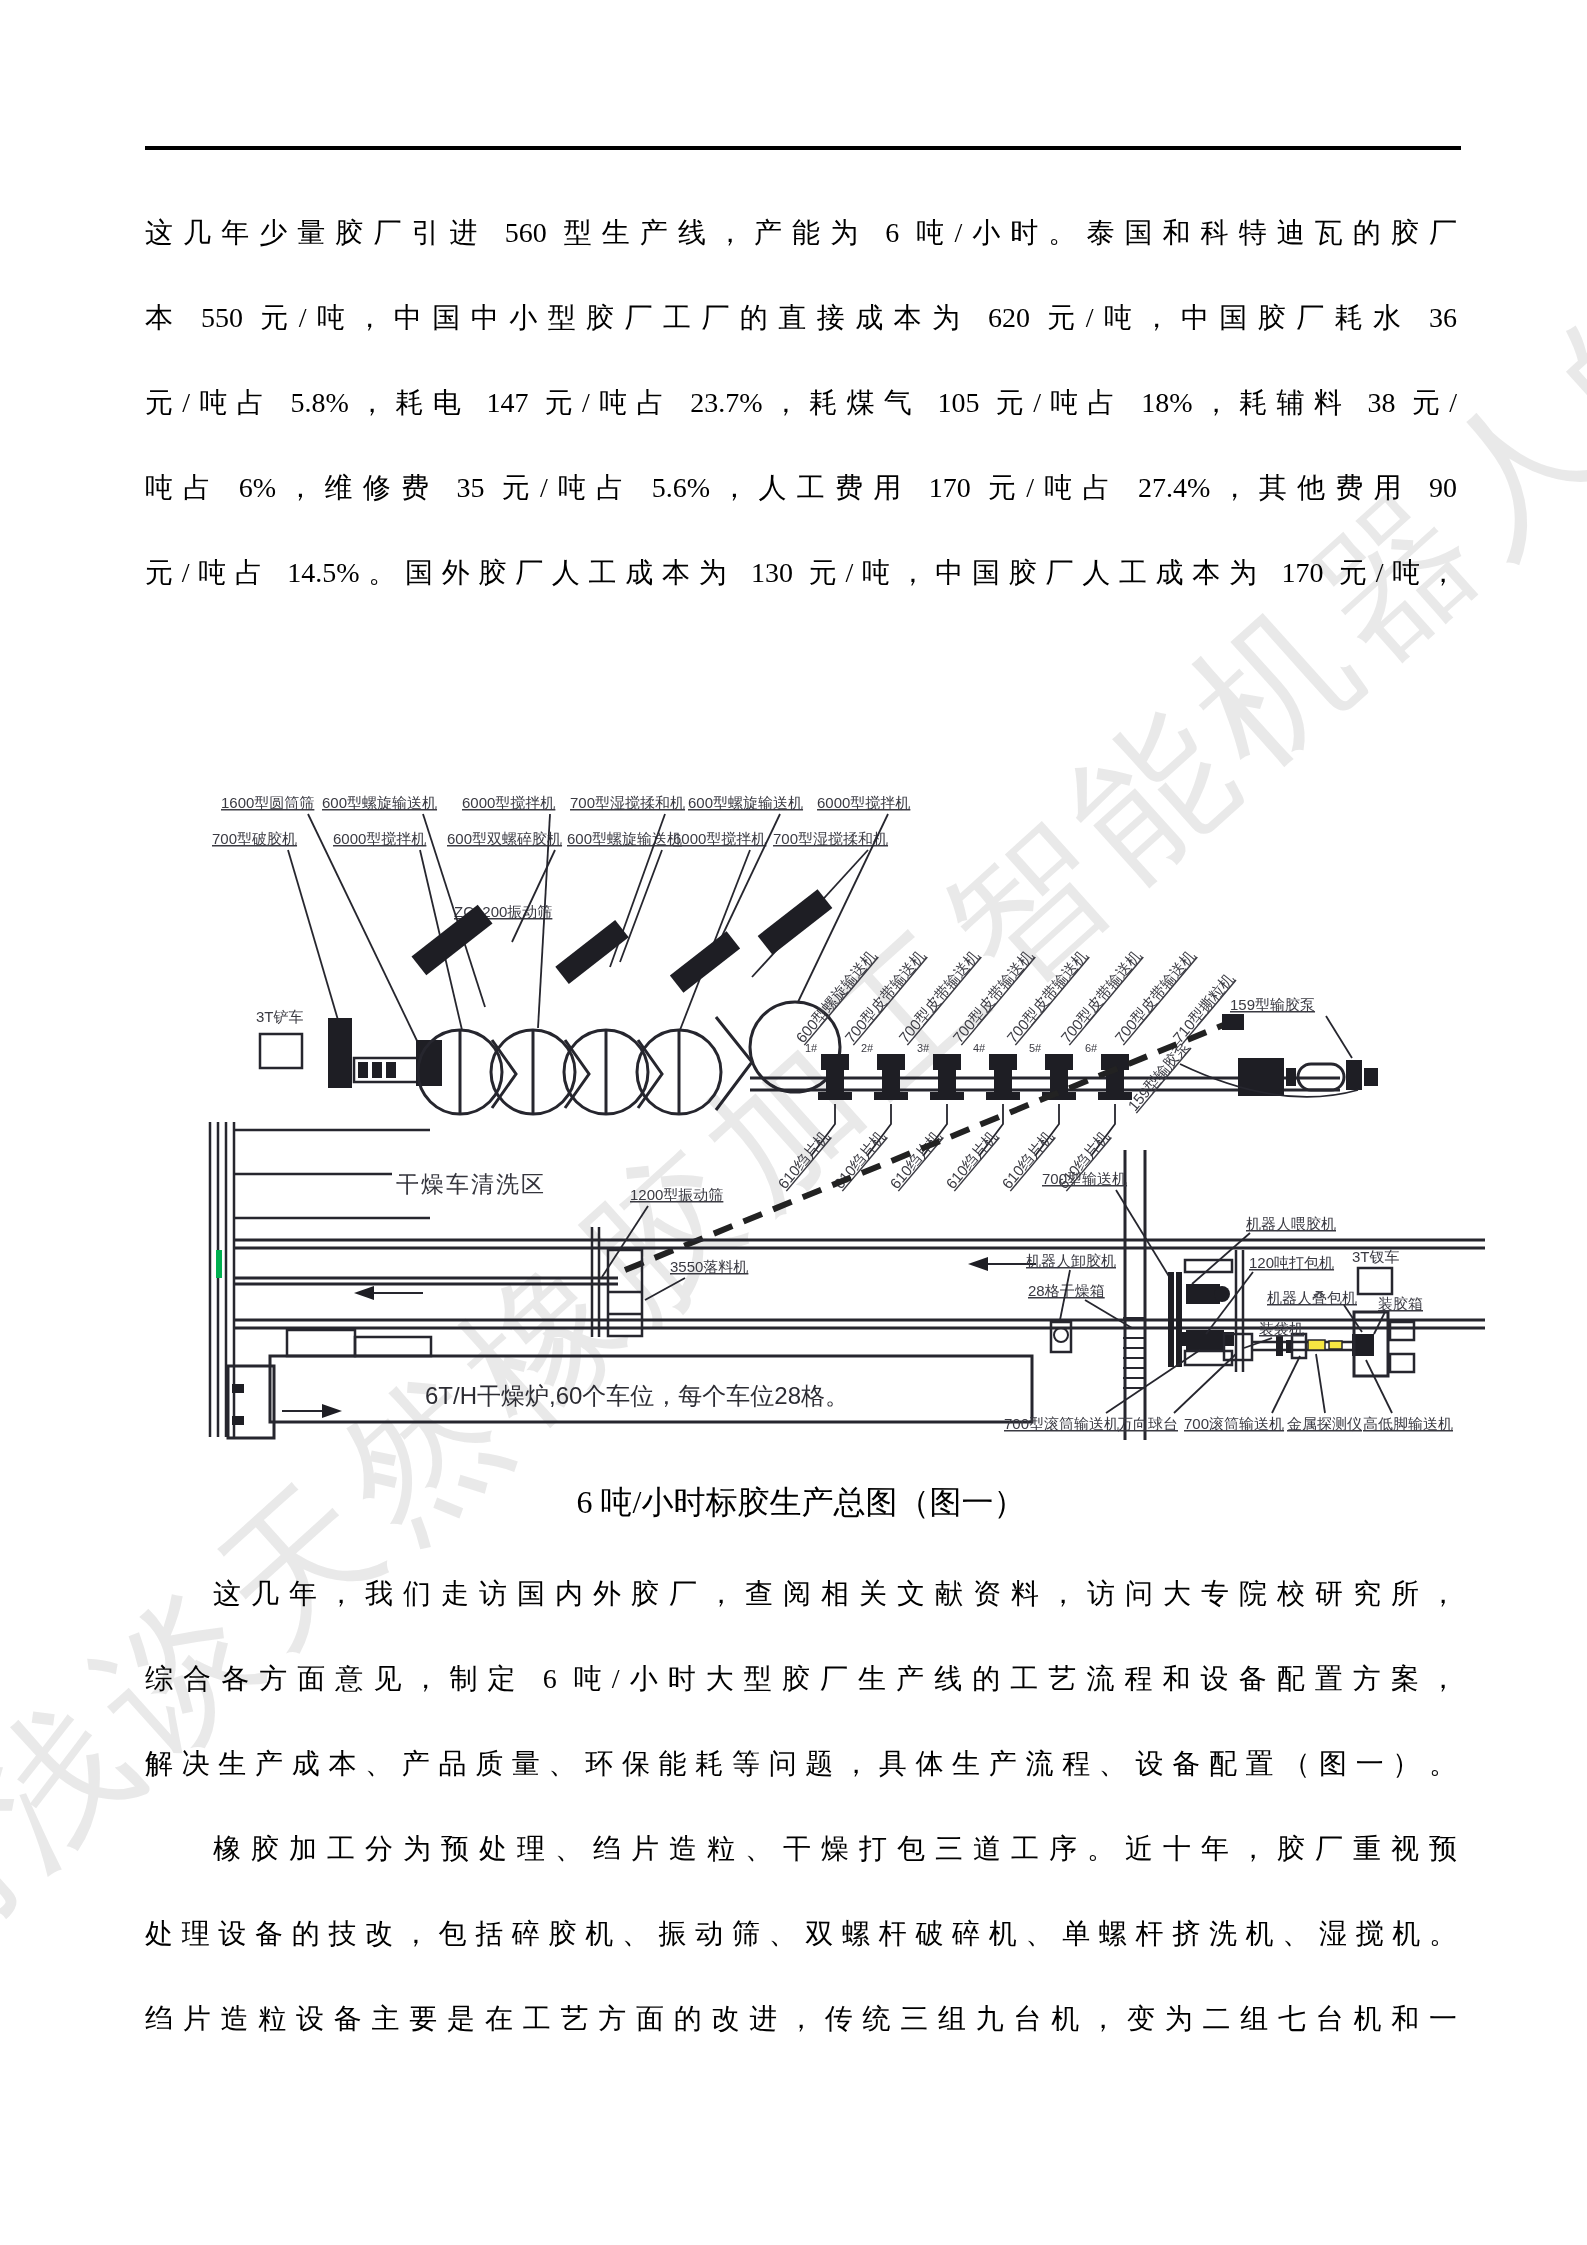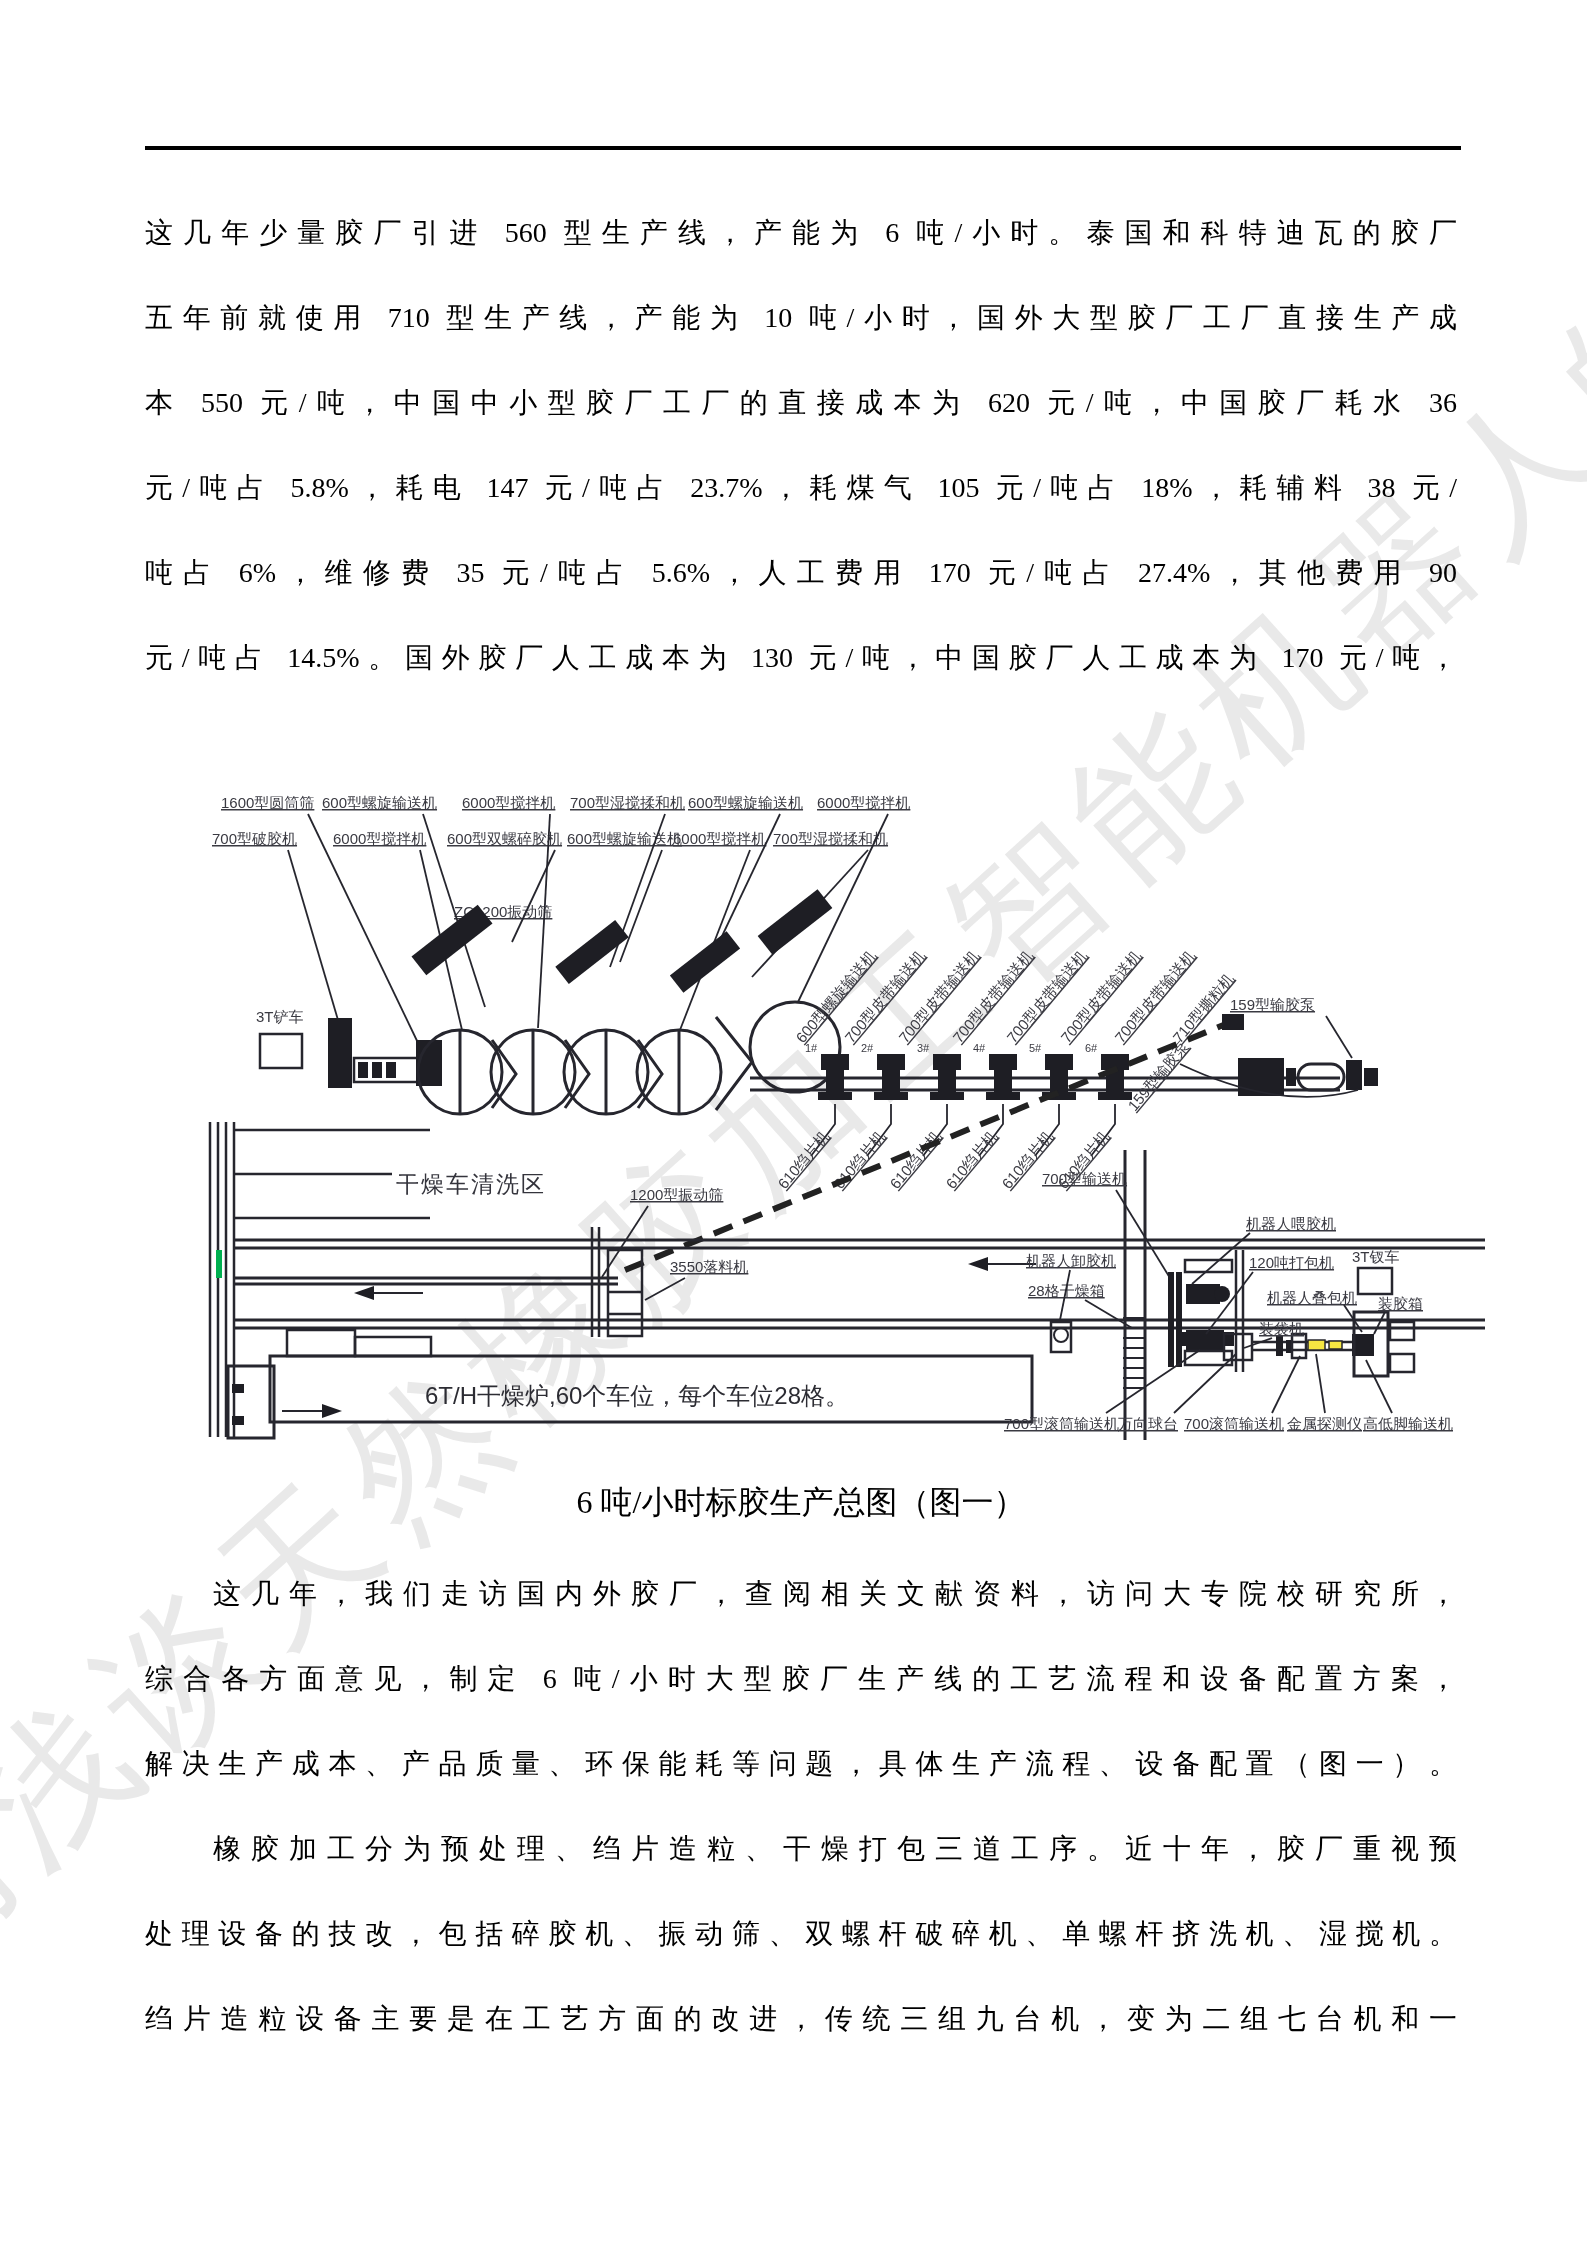--- a/index.html
+++ b/index.html
@@ -42,21 +42,20 @@
 <div class="page">
 
   <div class="watermark">吴有朋浅谈天然橡胶加工智能机器人的应用</div>
 
   <div class="content">
 
     <div class="top-rule"></div>
 
     <div class="para" id="para1">
       <div class="ln j">这几年少量胶厂引进 560 型生产线，产能为 6 吨/小时。泰国和科特迪瓦的胶厂</div>
-      <div class="ln j">五年前就使用 710 型生产线，产能为 10 吨/小时，国外大型胶厂工厂直接生产成</div>
       <div class="ln j">本 550 元/吨，中国中小型胶厂工厂的直接成本为 620 元/吨，中国胶厂耗水 36</div>
       <div class="ln j">元/吨占 5.8%，耗电 147 元/吨占 23.7%，耗煤气 105 元/吨占 18%，耗辅料 38 元/</div>
       <div class="ln j">吨占 6%，维修费 35 元/吨占 5.6%，人工费用 170 元/吨占 27.4%，其他费用 90</div>
       <div class="ln j">元/吨占 14.5%。国外胶厂人工成本为 130 元/吨，中国胶厂人工成本为 170 元/吨，</div>
     </div>
 
     <svg class="fig" viewBox="0 0 1360 680">
 
       <g>
         <text class="lbl" x="81" y="36">1600型圆筒筛</text>

